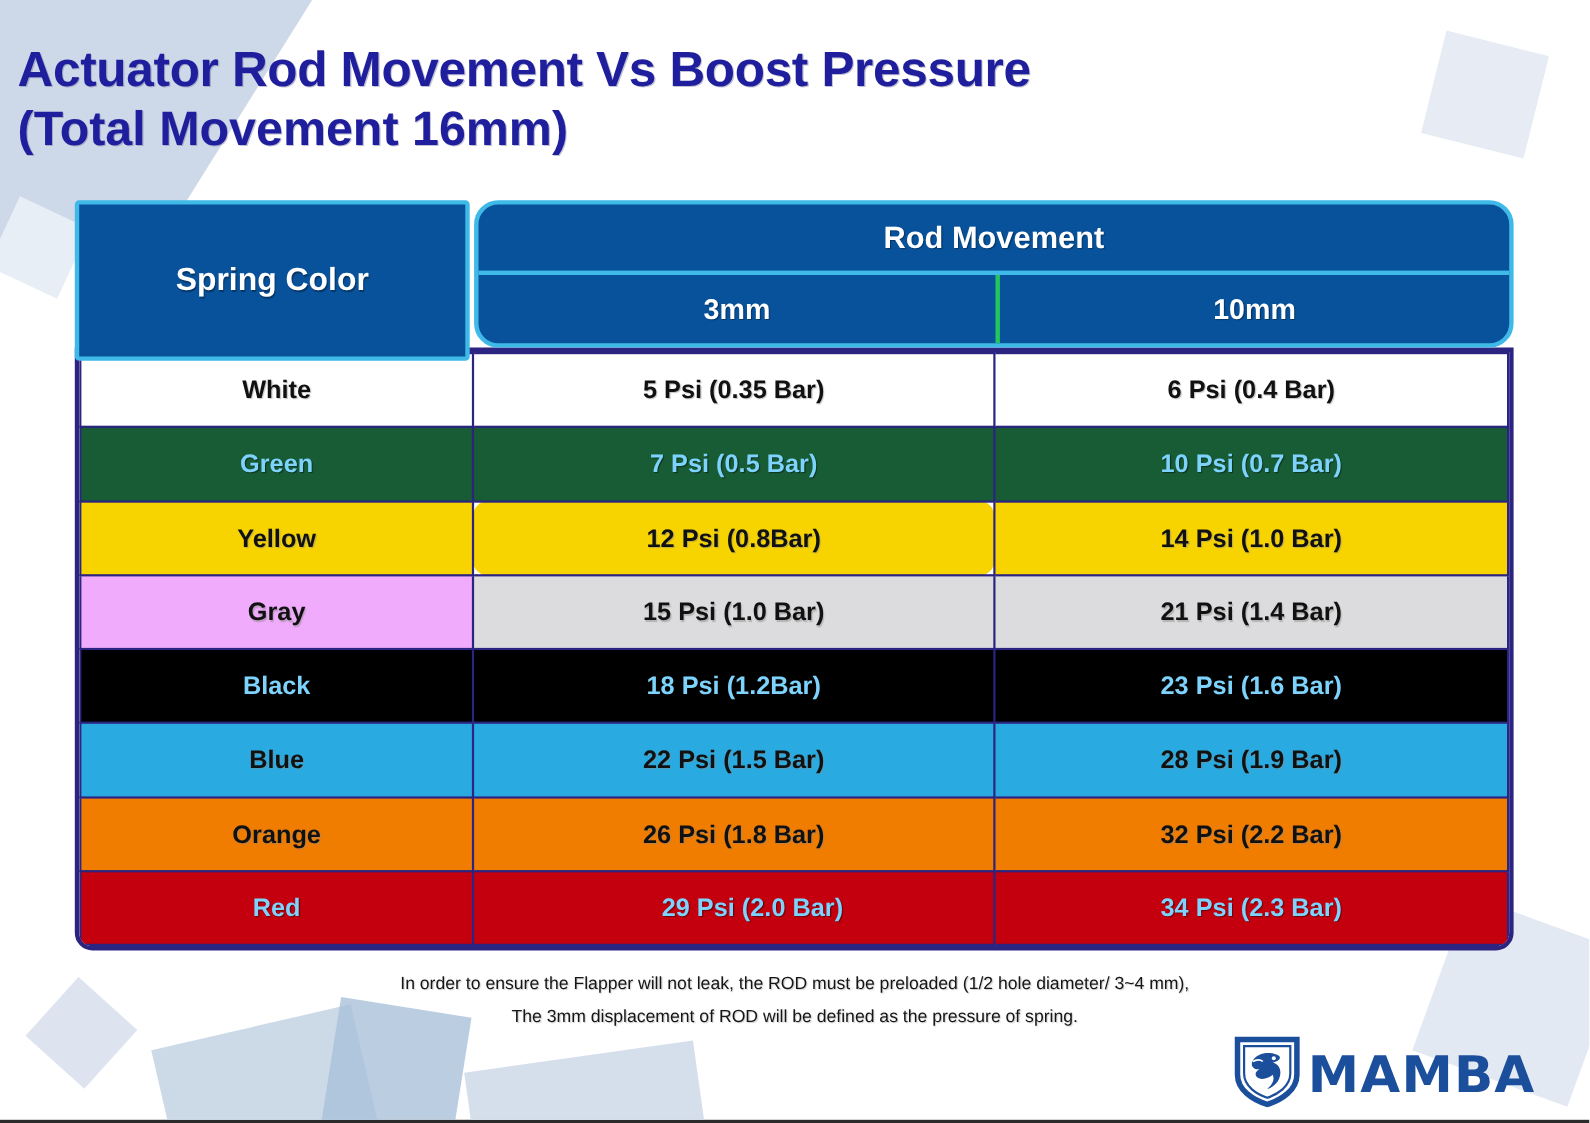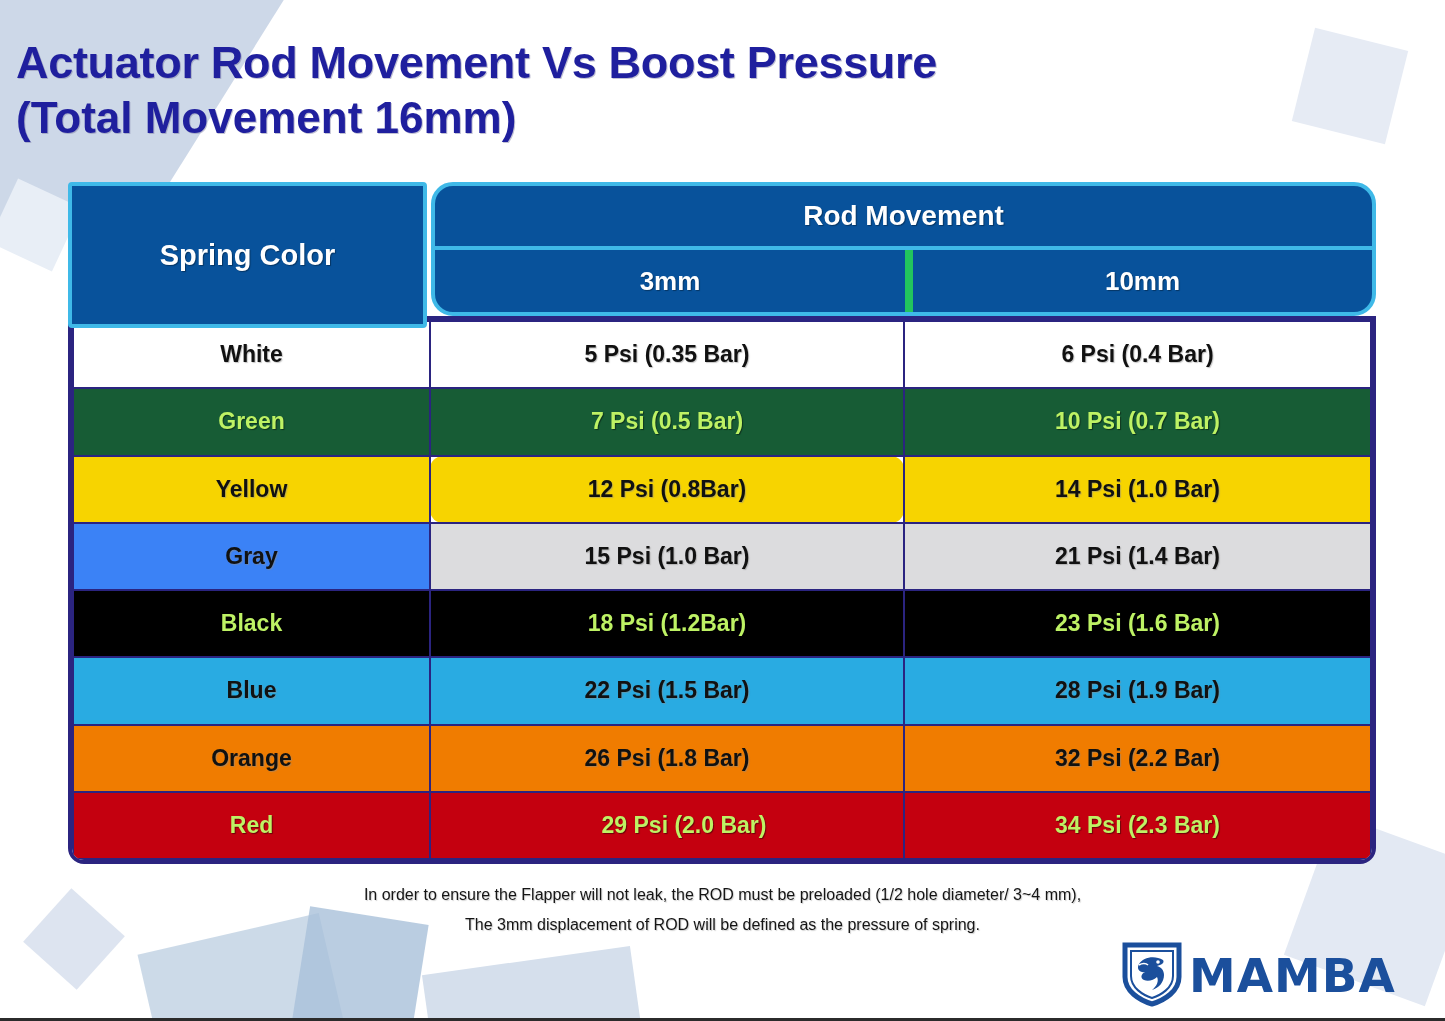--- a/index.html
+++ b/index.html
@@ -175,21 +175,21 @@
     display: flex;
     align-items: center;
     justify-content: center;
     color: #ffffff;
     font-size: 26px;
     font-weight: bold;
     text-shadow: 1px 1px 1px rgba(0,0,0,.35);
   }
   #head-rod .rod-sub .cell.c3 {
     width: 470px;
-    border-right: 8px solid #22c55e;
+    border-right: 4px solid #22c55e;
   }
   #head-rod .rod-sub .cell.c10 {
     flex: 1 1 auto;
   }
 
   
   #tbl-body {
     position: absolute;
     left: 68px;
     top: 316px;
@@ -212,21 +212,21 @@
     text-align: center;
     vertical-align: middle;
     font-size: 23px;
     font-weight: bold;
     padding: 0;
   }
   #tbl-body td.col-name { width: 355px; }
   #tbl-body td.col-3    { width: 472px; }
 
   .txt-dark  { color: #111111; text-shadow: 1px 1px 1px rgba(140,140,140,.5); }
-  .txt-light { color: #bef264; text-shadow: 1px 1px 1px rgba(0,0,0,.45); }
+  .txt-light { color: #7dd3fc; text-shadow: 1px 1px 1px rgba(0,0,0,.45); }
 
   
   #notes {
     position: absolute;
     left: 0;
     top: 880px;
     width: 1445px;
     text-align: center;
     z-index: 4;
   }
@@ -301,21 +301,21 @@
             <td class="txt-light col-name" style="background: rgb(23, 92, 53);">Green</td>
             <td class="txt-light col-3" style="background: rgb(23, 92, 53);">7 Psi (0.5 Bar)</td>
             <td class="txt-light" style="background: rgb(23, 92, 53);">10 Psi (0.7 Bar)</td>
           </tr>
           <tr>
             <td class="txt-dark col-name" style="background: rgb(247, 212, 0);">Yellow</td>
             <td class="txt-dark col-3" style="background: rgb(247, 212, 0); border-radius: 13px;">12 Psi (0.8Bar)</td>
             <td class="txt-dark" style="background: rgb(247, 212, 0);">14 Psi (1.0 Bar)</td>
           </tr>
           <tr>
-            <td class="txt-dark col-name" style="background: #3b82f6; text-align: center;">Gray</td>
+            <td class="txt-dark col-name" style="background: #f0abfc; text-align: center;">Gray</td>
             <td class="txt-dark col-3" style="background: rgb(220, 220, 222); margin-left: 16px;">15 Psi (1.0 Bar)</td>
             <td class="txt-dark" style="background: rgb(220, 220, 222);">21 Psi (1.4 Bar)</td>
           </tr>
           <tr>
             <td class="txt-light col-name" style="background: rgb(0, 0, 0);">Black</td>
             <td class="txt-light col-3" style="background: rgb(0, 0, 0);">18 Psi (1.2Bar)</td>
             <td class="txt-light" style="background: rgb(0, 0, 0);">23 Psi (1.6 Bar)</td>
           </tr>
           <tr>
             <td class="txt-dark col-name" style="background: rgb(41, 171, 226);">Blue</td>

